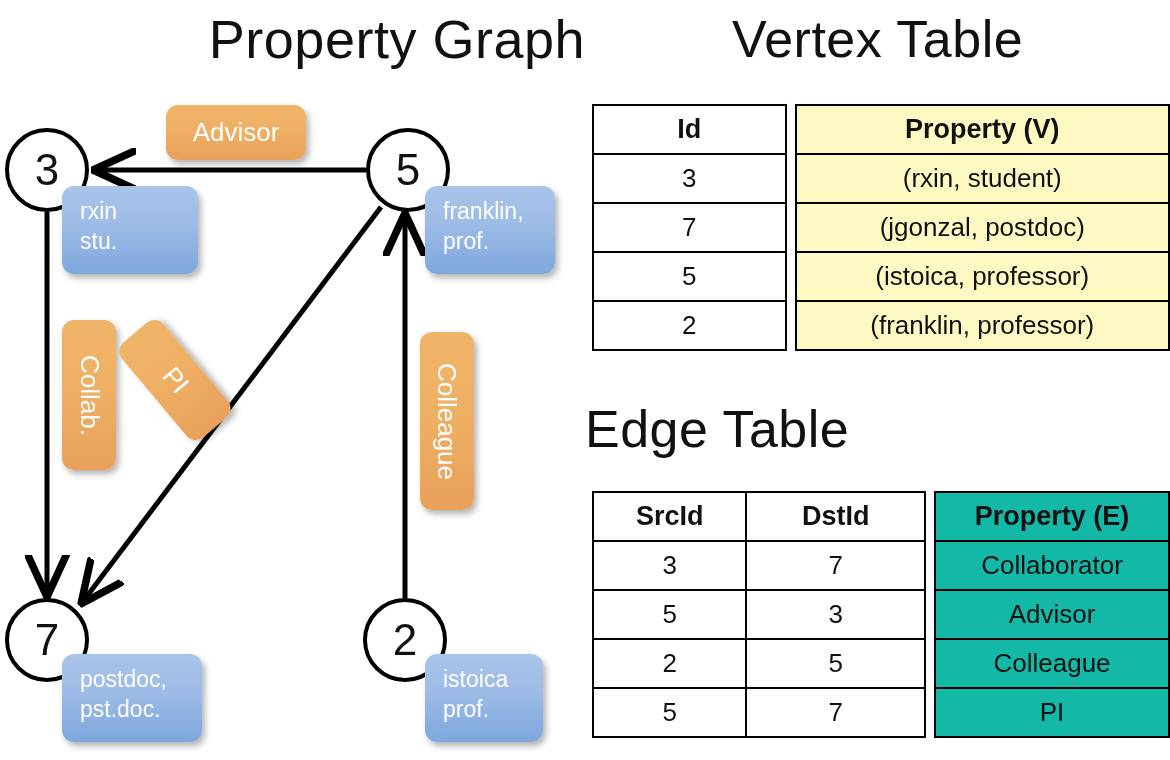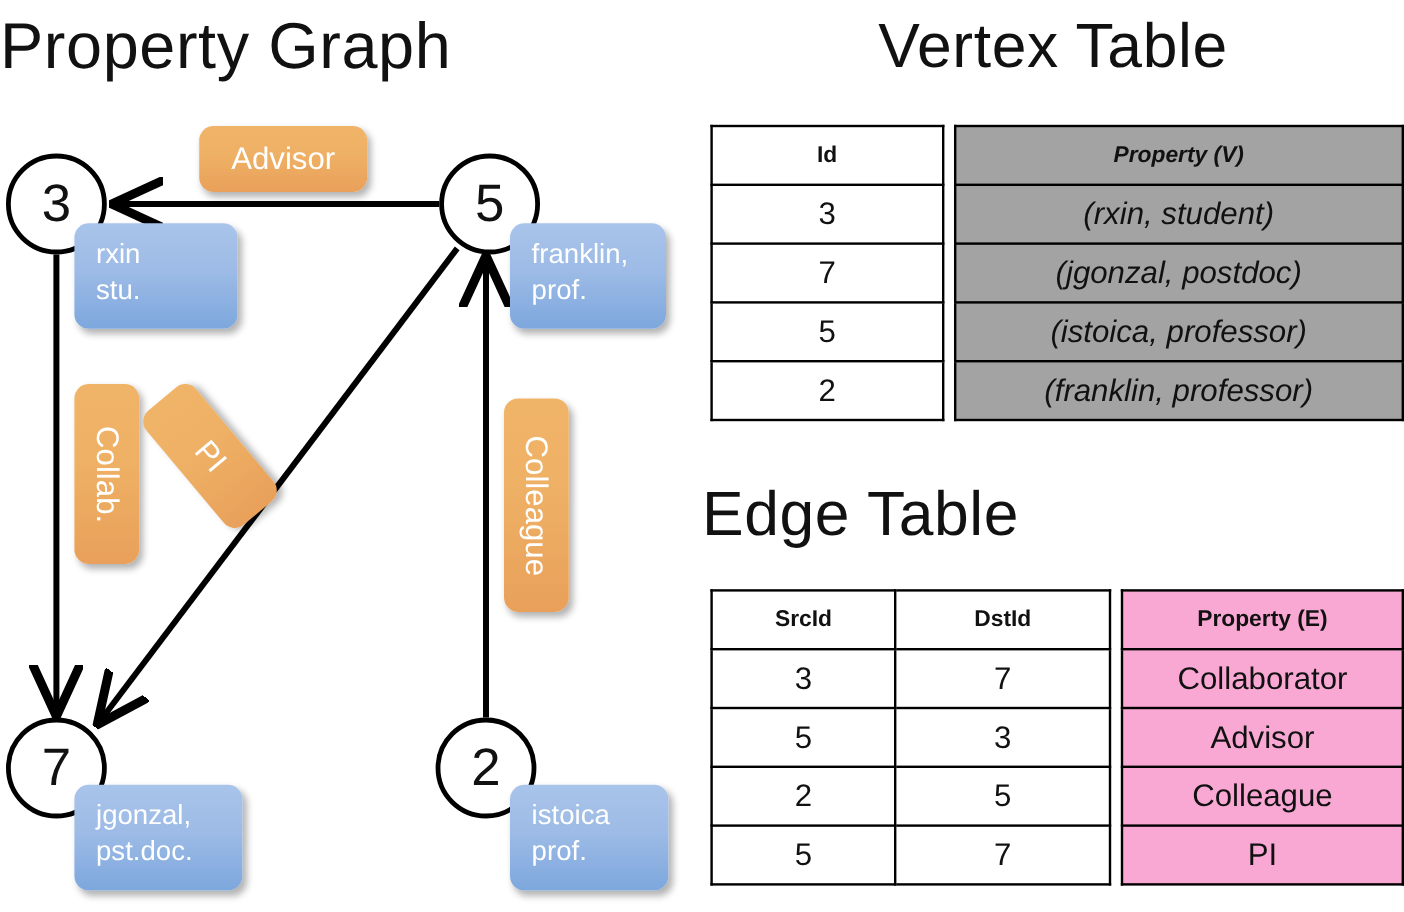--- a/index.html
+++ b/index.html
@@ -20,21 +20,21 @@
   .title {
     position: absolute;
     font-family: "Liberation Sans", sans-serif;
     font-weight: 300;
     color: #111111;
     letter-spacing: 0.5px;
     white-space: nowrap;
   }
   #title-property-graph {
     left: 0px; top: 8px; width: 585px;
-    text-align: left;
+    text-align: right;
     font-size: 54px;
     line-height: 62px;
   }
   #title-vertex-table {
     left: 585px; top: 8px; width: 585px;
     text-align: center;
     font-size: 52px;
     line-height: 62px;
   }
   #title-edge-table {
@@ -86,21 +86,21 @@
     color: #ffffff;
     font-size: 23px;
     line-height: 30px;
     padding: 10px 18px;
     box-sizing: border-box;
     font-weight: 400;
   }
   #vprop-rxin     { left: 62px;  top: 186px; width: 136px; height: 88px; }
   #vprop-franklin { left: 425px; top: 186px; width: 130px; height: 88px; }
   #vprop-jgonzal  { left: 62px;  top: 654px; width: 140px; height: 88px; }
-  #vprop-istoica  { left: 425px; top: 654px; width: 132px; height: 88px; }
+  #vprop-istoica  { left: 425px; top: 654px; width: 118px; height: 88px; }
 
   
   .eprop {
     position: absolute;
     border-radius: 12px;
     background: linear-gradient(180deg, #f0b468 0%, #eeb065 45%, #e9a05a 100%);
     box-shadow: 3px 4px 6px rgba(0,0,0,0.30);
     color: #ffffff;
     display: flex;
     align-items: center;
@@ -151,24 +151,24 @@
     font-weight: 400;
     font-size: 26px;
     height: 47px;
     padding: 0 4px;
     color: #111111;
     font-family: "Liberation Sans", sans-serif;
     background: #ffffff;
   }
   .tbl th {
     font-weight: 700;
-    font-size: 19px;
-  }
-  .tbl.prop-v th, .tbl.prop-v td { background: #a3a3a3; font-style: italic; }
-  .tbl.prop-e th, .tbl.prop-e td { background: #f9a8d4; }
+    font-size: 27px;
+  }
+  .tbl.prop-v th, .tbl.prop-v td { background: #fef9c3; }
+  .tbl.prop-e th, .tbl.prop-e td { background: #14b8a6; }
 
   #vertex-table-wrap { left: 592px; top: 104px; }
   #edge-table-wrap   { left: 592px; top: 491px; }
 
   .col-id    { width: 190px; }
   .col-propv { width: 378px; }
   .col-src   { width: 152px; }
   .col-dst   { width: 180px; }
   .col-prope { width: 238px; }
 </style>
@@ -202,21 +202,21 @@
 
   <div id="vprop-rxin" class="vprop">
     <div>rxin</div>
     <div>stu.</div>
   </div>
   <div id="vprop-franklin" class="vprop">
     <div>franklin,</div>
     <div>prof.</div>
   </div>
   <div id="vprop-jgonzal" class="vprop">
-    <div>jgonzal,</div>
+    <div>postdoc,</div>
     <div>pst.doc.</div>
   </div>
   <div id="vprop-istoica" class="vprop">
     <div>istoica</div>
     <div>prof.</div>
   </div>
 
   <div id="eprop-advisor" class="eprop">
     <span>Advisor</span>
   </div>

